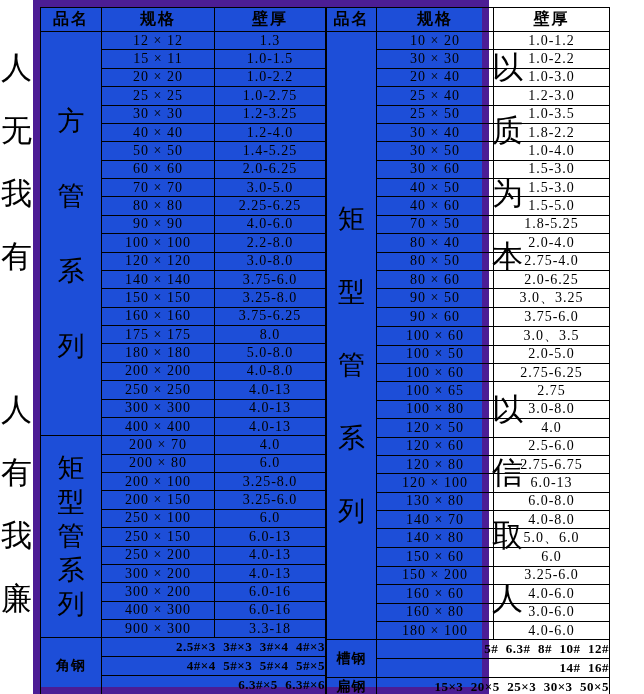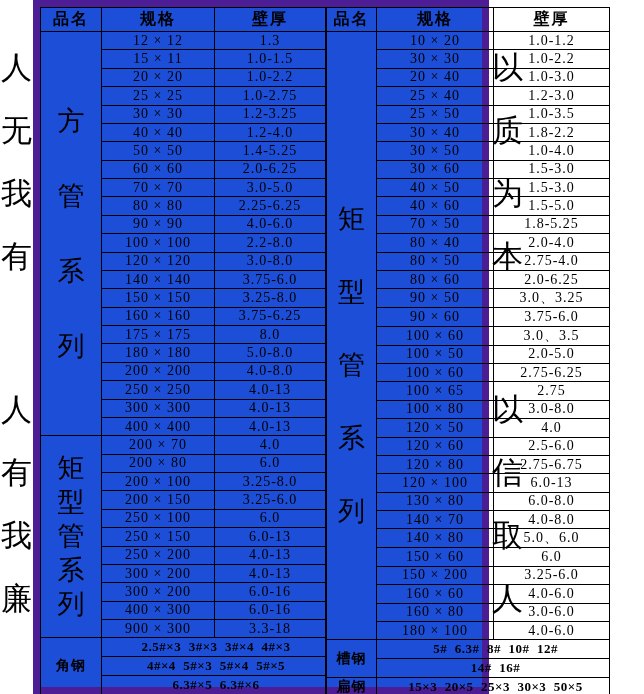--- a/index.html
+++ b/index.html
@@ -91,21 +91,21 @@
   .vlabel.table-left-sec0  { gap: 48px; }
   .vlabel.table-left-sec1  { gap: 7px;  }
   .vlabel.table-right-sec0 { gap: 46px; padding-top: 60px; box-sizing: border-box; }
   td.cat-label {
     text-align: center;
     font-weight: bold;
     font-size: 14px;
     letter-spacing: 1px;
   }
   td.cat-line {
-    text-align: center;
+    text-align: right;
     padding-left: 5px;
     font-size: 13px;
     font-weight: bold;
     letter-spacing: 0.5px;
     white-space: pre;
     overflow: hidden;
   }
 </style>
 </head>
 <body>

